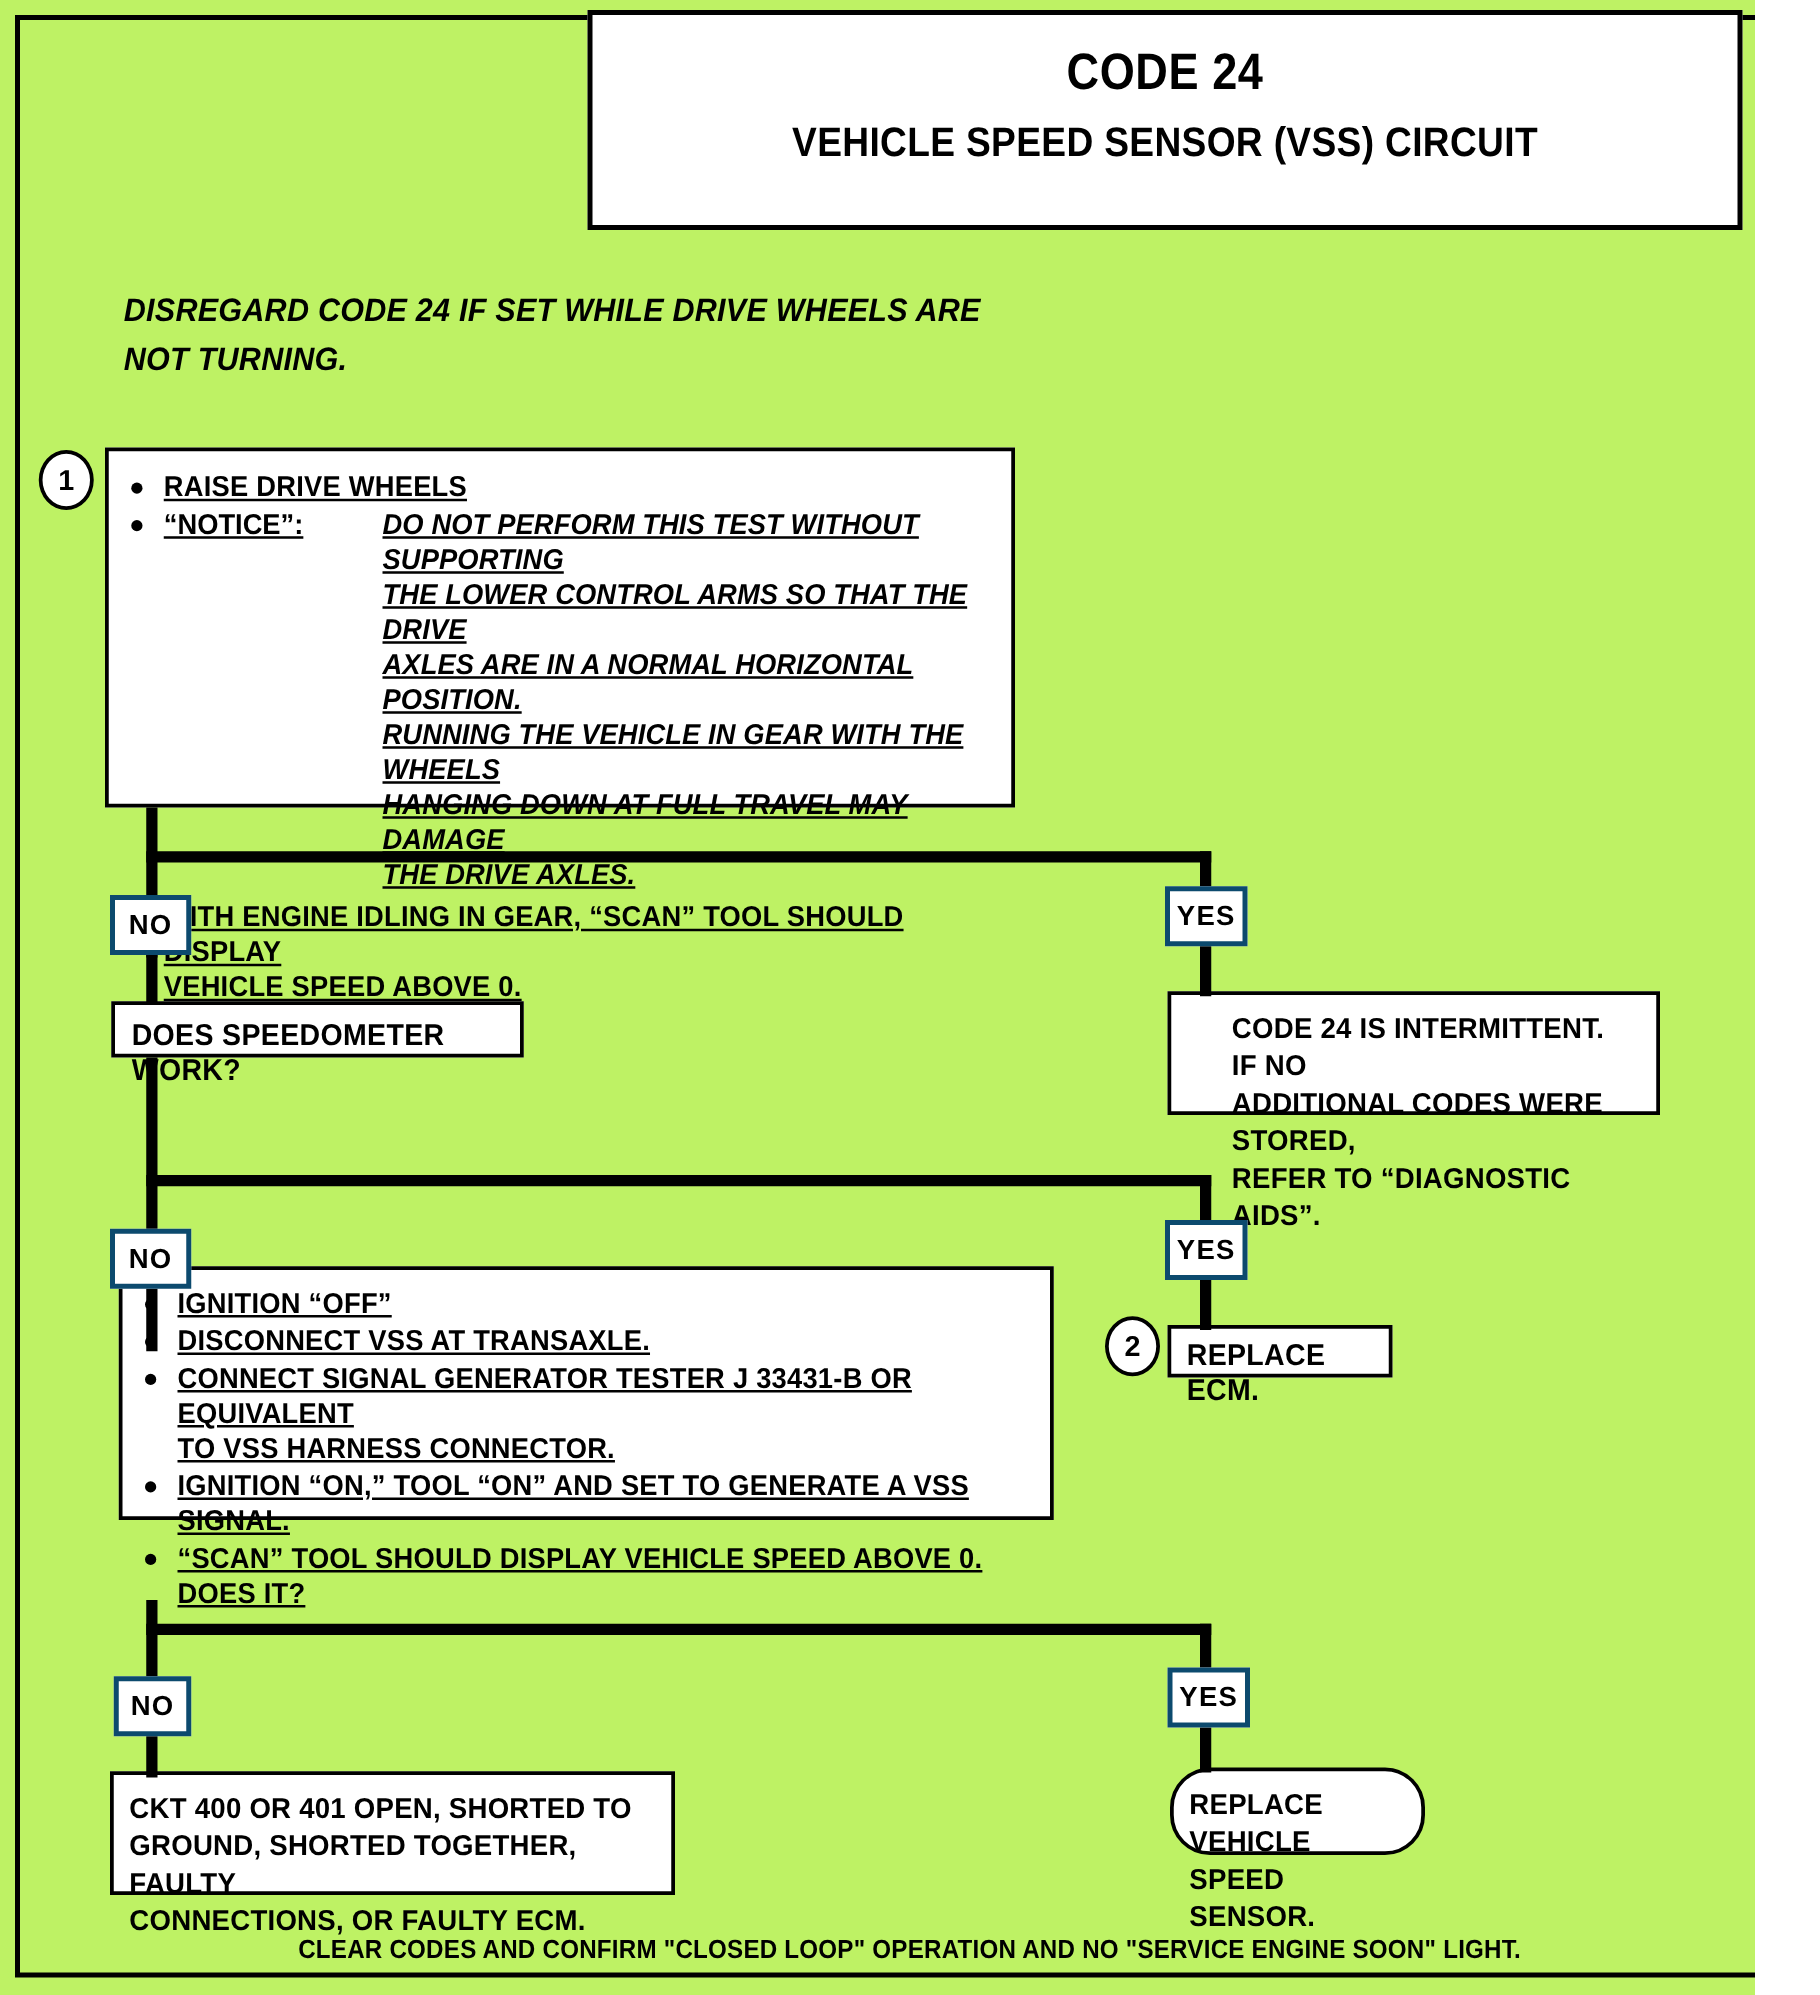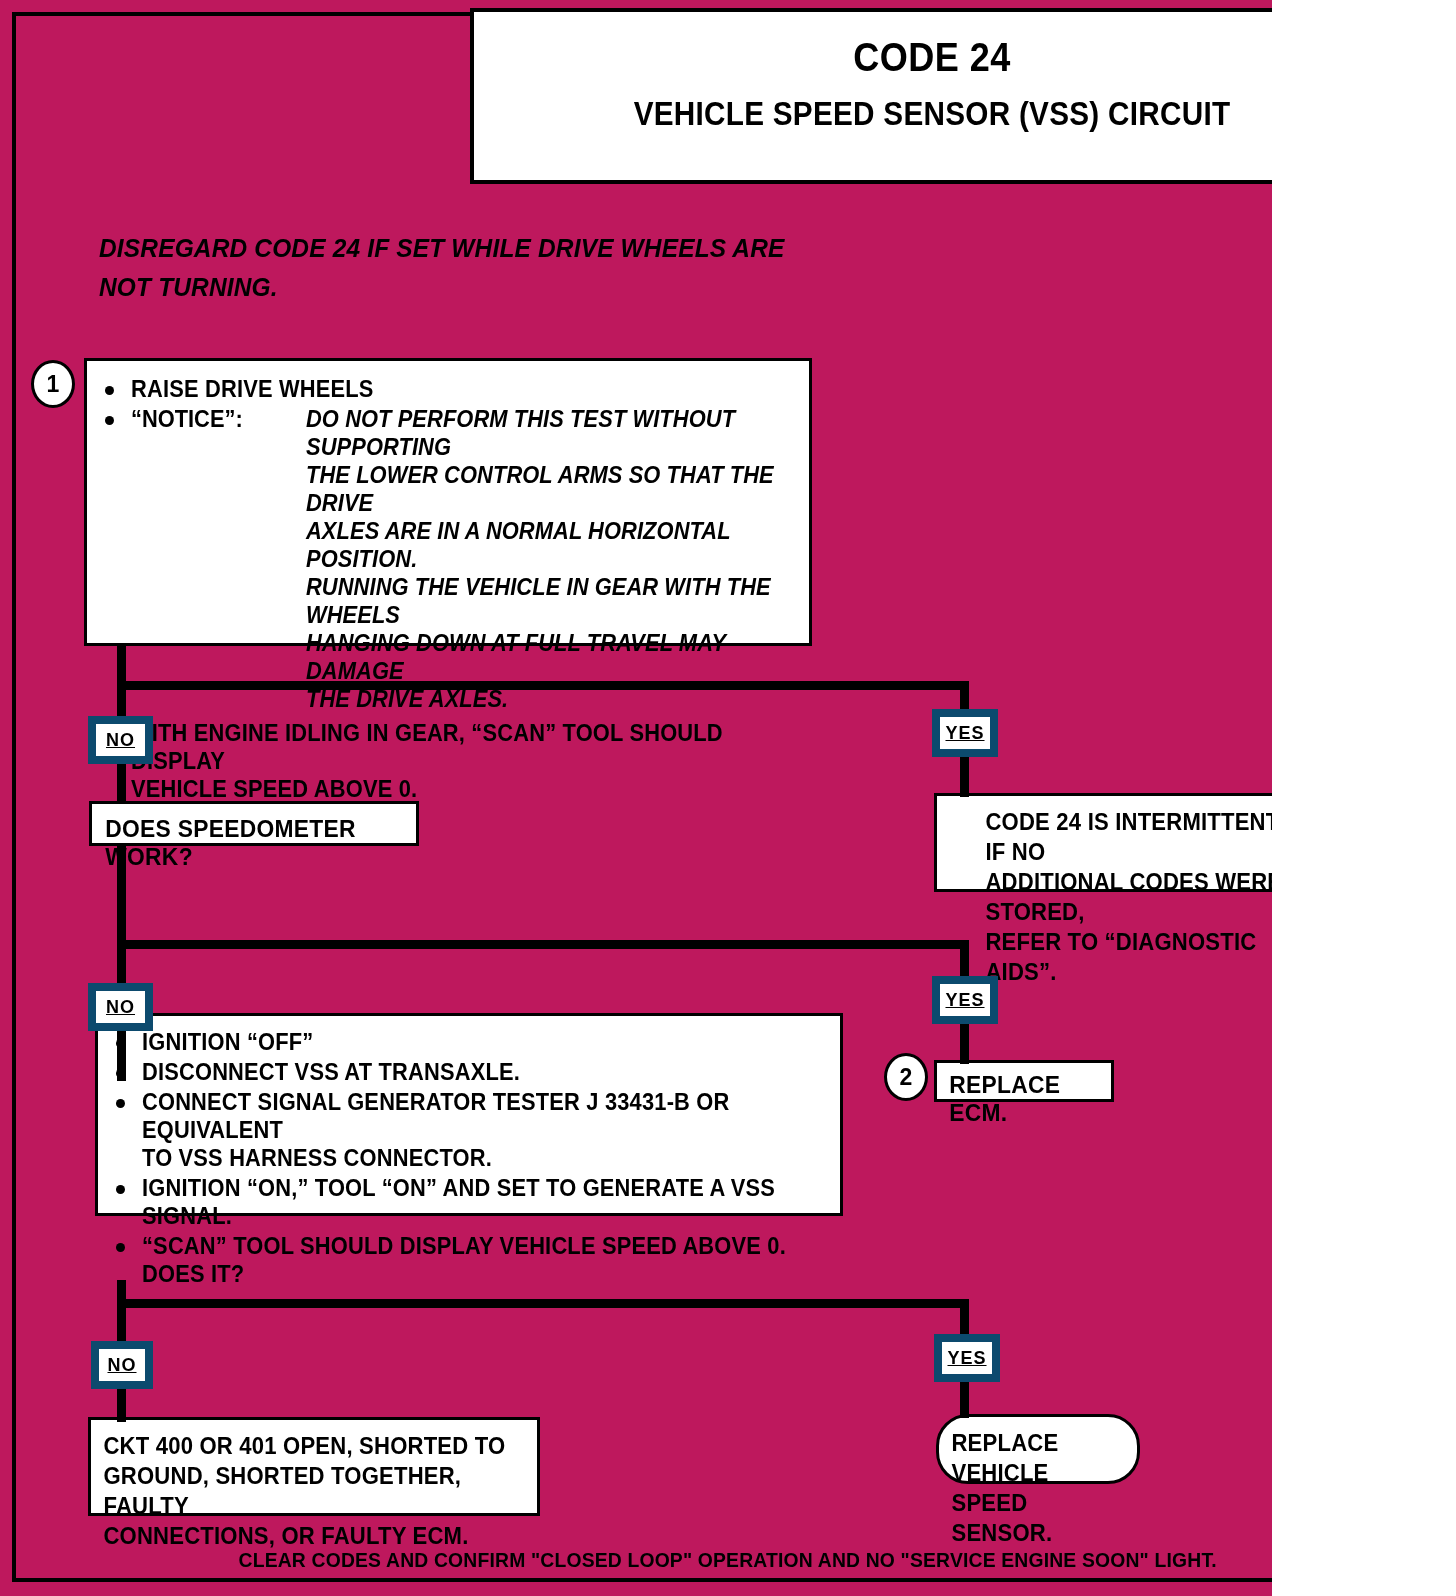--- a/index.html
+++ b/index.html
@@ -2,23 +2,23 @@
 <html><head>
 <meta charset="utf-8">
 <style>
   html, body {
     margin: 0;
     padding: 0;
     background: #ffffff;
   }
   #page {
     position: relative;
-    width: 1272px;
+    width: 1404px;
     height: 1596px;
-    background: #be185d;
+    background: #bef264;
     font-family: "Liberation Sans", sans-serif;
     color: #000000;
     overflow: hidden;
   }
 
   
   .outer-frame {
     position: absolute;
     left: 12px;
     top: 12px;
@@ -73,31 +73,30 @@
   
   .box {
     position: absolute;
     border: 3px solid #000;
     box-sizing: border-box;
     background: #fff;
   }
 
   .yn {
     position: absolute;
-    border: 8px solid #0c4a6e;
+    border: 4px solid #0c4a6e;
     box-sizing: border-box;
     background: #fff;
     display: flex;
     align-items: center;
     justify-content: center;
-    font-size: 18px;
+    font-size: 22px;
     font-weight: bold;
     letter-spacing: 1px;
     z-index: 5;
-    text-decoration: underline;
   }
 
   
   .ln {
     position: absolute;
     background: #000;
     z-index: 1;
   }
 
   
@@ -115,20 +114,21 @@
     font-weight: bold;
     background: #fff;
     z-index: 6;
   }
 
   
   .blist {
     position: absolute;
     left: 0; top: 0;
     padding: 14px 10px 10px 18px;
+    text-decoration: underline;
   }
   .brow {
     display: flex;
     align-items: flex-start;
     margin-bottom: 2px;
   }
   .bdot {
     flex: 0 0 auto;
     width: 9px;
     height: 9px;

